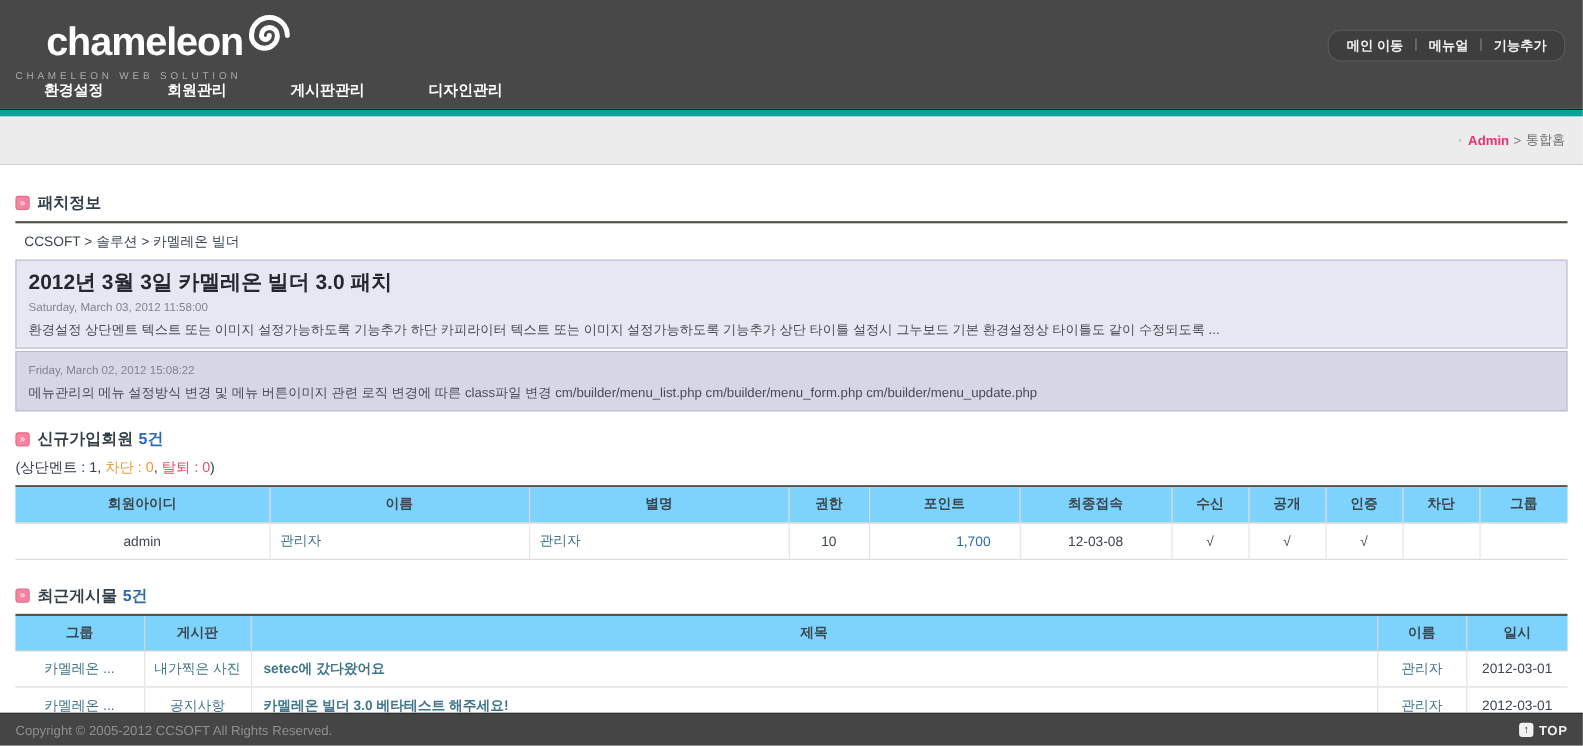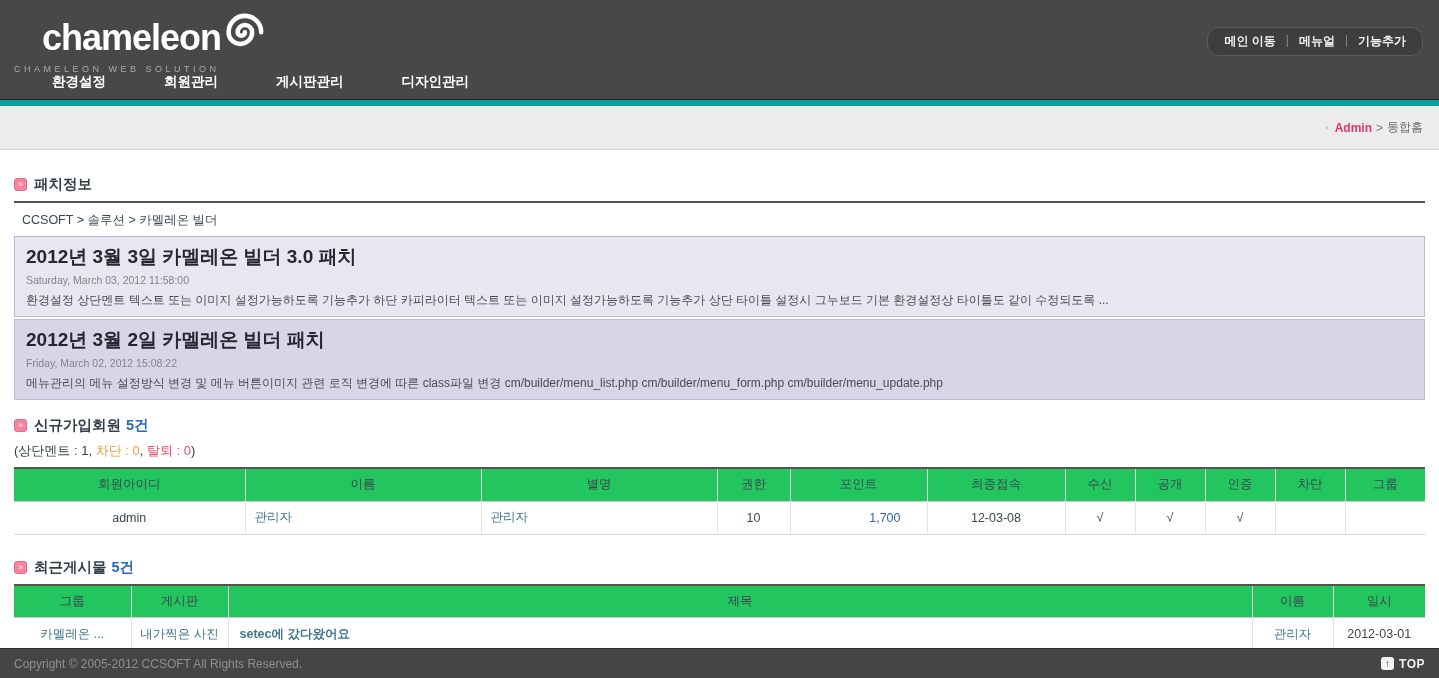--- a/index.html
+++ b/index.html
@@ -13,21 +13,21 @@
   .logo-text { font-size:36px; font-weight:bold; color:#fff; letter-spacing:-1px; }
   .logo-spiral { margin-left:-6px; margin-top:-8px; }
   .logo-sub { font-size:9px; letter-spacing:3.5px; color:#aaaaaa; margin-top:2px; }
 
   .top-links { position:absolute; right:16px; top:27px; background:#3e3e3e;
                border:1px solid #5b5b5b; border-radius:12px; padding:5px 16px;
                display:flex; align-items:flex-start; font-size:12px; font-weight:bold; color:#f2f2f2; }
   .top-links .divider { color:#888; margin:0 10px; font-weight:normal; }
   .top-link { cursor:pointer; }
 
-  .nav { position:absolute; left:52px; bottom:8px; display:flex; }
+  .nav { position:absolute; left:40px; bottom:8px; display:flex; }
   .nav-item { font-size:13.5px; font-weight:bold; color:#fff; margin-right:58px; cursor:pointer; }
 
   .teal-bar { height:7px; background:#0aa19d; border-top:1px solid #1f1f1f; }
 
   
   .crumb-bar { height:44px; background:#ececec; border-bottom:1px solid #d2d2d2;
                display:flex; align-items:center; justify-content:flex-end;
                padding-right:16px; font-size:12px; color:#777; }
   .crumb-bullet { color:#bdbdbd; font-size:8px; margin-right:6px; }
   .crumb-home { color:#e8336e; font-weight:bold; margin-right:4px; }
@@ -54,21 +54,21 @@
   .patch-date { font-size:10.5px; color:#83838f; margin-top:4px; }
   .patch-body { font-size:12px; color:#4a4a55; margin-top:6px;
                 white-space:nowrap; overflow:hidden; text-overflow:ellipsis; }
 
   .sec2 { margin-top:16px; }
   .member-summary { font-size:13px; color:#333f48; margin-top:7px; }
   .member-summary .blocked { color:#f09b3c; }
   .member-summary .withdrawn { color:#e8506a; }
 
   table { border-collapse:collapse; width:1411px; table-layout:fixed; }
-  thead th { background:#22c55e; font-size:12.5px; font-weight:normal; color:#3c4750;
+  thead th { background:#7dd3fc; font-size:12.5px; font-weight:bold; color:#3c4750;
              height:32px; border-bottom:1px solid #cfcfcf; border-left:1px solid #dadada; }
   thead th:first-child { border-left:none; }
   tbody td { height:33px; font-size:12.5px; color:#3c4750;
              border-bottom:1px solid #d9d9d9; border-left:1px solid #e3e3e3;
              text-align:center; overflow:hidden; white-space:nowrap; }
   tbody td:first-child { border-left:none; }
 
   .mt-name { text-align:left; padding-left:9px; color:#41768a; }
   .mt-points { text-align:right; padding-right:26px; color:#2d68b2; }
   .check { color:#3c4750; }
@@ -136,21 +136,20 @@
     </div>
     <div class="dark-rule"></div>
     <div class="patch-path">CCSOFT &gt; 솔루션 &gt; 카멜레온 빌더</div>
 
     <div class="patch-box first">
       <div class="patch-title">2012년 3월 3일 카멜레온 빌더 3.0 패치</div>
       <div class="patch-date">Saturday, March 03, 2012 11:58:00</div>
       <div class="patch-body">환경설정   상단멘트 텍스트 또는 이미지 설정가능하도록 기능추가   하단 카피라이터 텍스트 또는 이미지 설정가능하도록 기능추가 상단 타이틀 설정시 그누보드 기본 환경설정상 타이틀도 같이 수정되도록 ...</div>
     </div>
     <div class="patch-box second">
-      <div class="patch-title">2012년 3월 2일 카멜레온 빌더 패치</div>
       <div class="patch-date">Friday, March 02, 2012 15:08:22</div>
       <div class="patch-body">메뉴관리의 메뉴 설정방식 변경 및 메뉴 버튼이미지 관련 로직 변경에 따른 class파일 변경 cm/builder/menu_list.php cm/builder/menu_form.php cm/builder/menu_update.php</div>
     </div>
   </div>
 
   <div class="sec2">
     <div class="sec-head">
       <span class="sec-icon">»</span>
       <span class="sec-title">신규가입회원</span>
       <span class="sec-count">5건</span>

